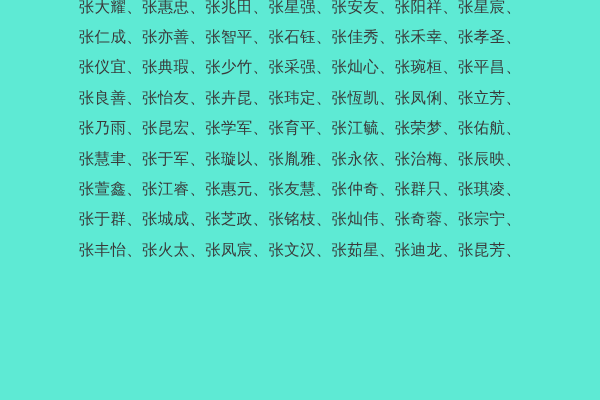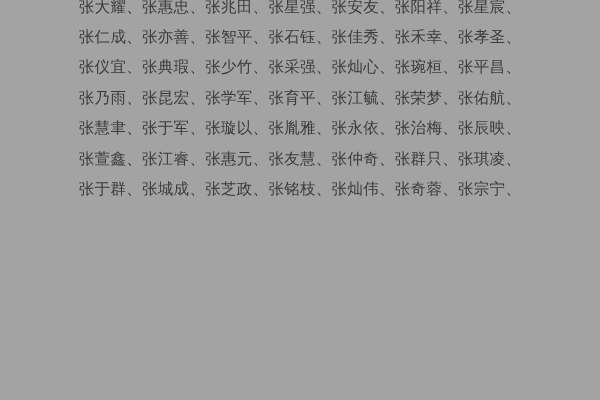--- a/index.html
+++ b/index.html
@@ -14,21 +14,21 @@
     overflow: hidden;
   }
   #page {
     width: 600px;
     height: 400px;
     box-sizing: border-box;
     padding: 0 40px;
     display: flex;
     flex-direction: column;
     justify-content: flex-start;
-    background: #a3a3a3;
+    background: #5eead4;
   }
   .name-line {
     color: #3a3a3a;
     font-size: 15.5px;
     line-height: 30.4px;
     height: 30.4px;
     letter-spacing: 0.3px;
     white-space: nowrap;
     text-align: center;
     font-weight: 400;
@@ -40,17 +40,19 @@
     overflow: hidden;
   }
 </style>
 </head>
 <body>
 
 <div id="page">
   <div class="name-line">张大耀、张惠忠、张兆田、张星强、张安友、张阳祥、张星宸、</div>
   <div class="name-line">张仁成、张亦善、张智平、张石钰、张佳秀、张禾幸、张孝圣、</div>
   <div class="name-line">张仪宜、张典瑕、张少竹、张采强、张灿心、张琬桓、张平昌、</div>
+  <div class="name-line">张良善、张怡友、张卉昆、张玮定、张恆凯、张凤俐、张立芳、</div>
   <div class="name-line">张乃雨、张昆宏、张学军、张育平、张江毓、张荣梦、张佑航、</div>
   <div class="name-line">张慧聿、张于军、张璇以、张胤雅、张永依、张治梅、张辰映、</div>
   <div class="name-line">张萱鑫、张江睿、张惠元、张友慧、张仲奇、张群只、张琪凌、</div>
   <div class="name-line">张于群、张城成、张芝政、张铭枝、张灿伟、张奇蓉、张宗宁、</div>
+  <div class="name-line">张丰怡、张火太、张凤宸、张文汉、张茹星、张迪龙、张昆芳、</div>
 </div>
 
 </body></html>

